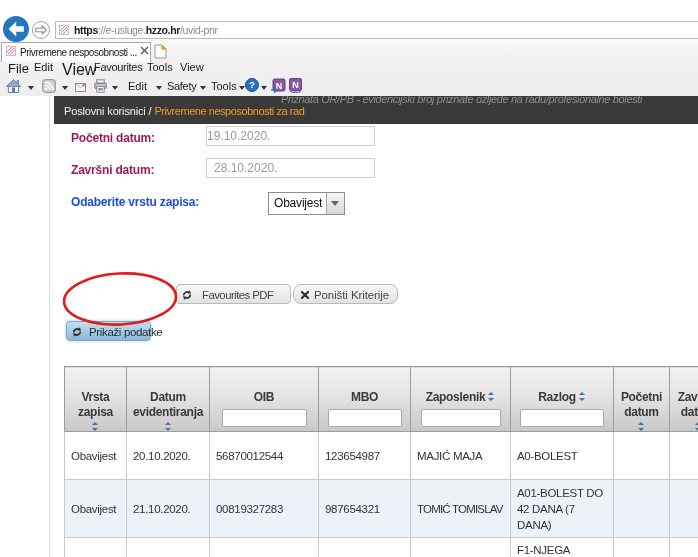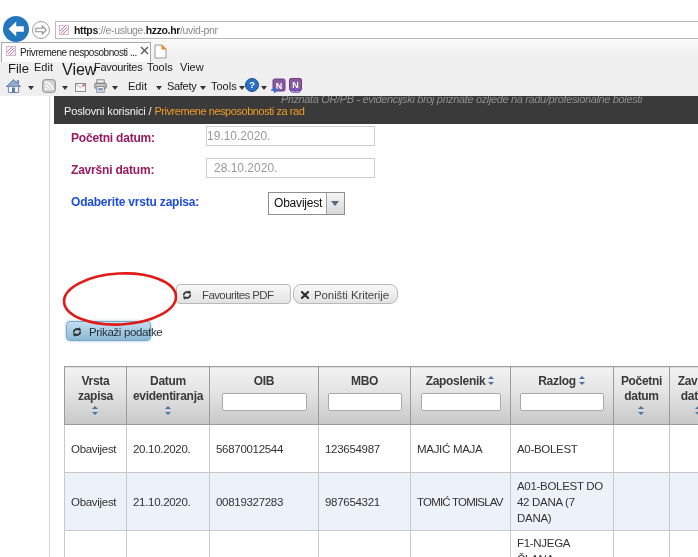--- a/index.html
+++ b/index.html
@@ -205,21 +205,21 @@
         <td></td>
         <td></td>
         <td></td>
         <td style="vertical-align:top;padding-top:4px;">F1-NJEGA<br>ČLANA<br>OBITELJI</td>
         <td></td>
         <td></td>
     </tr>
   </tbody>
 </table>
 <style>
-  th.h { border:1px solid #9b9b9b; background:linear-gradient(#f2f2f2,#e3e3e3 45%,#c8c8c8); font-size:12px; letter-spacing:-0.3px; font-weight:bold; color:#3a3a3a; text-align:center; vertical-align:top; padding-top:7px; line-height:15px; }
+  th.h { border:1px solid #9b9b9b; background:linear-gradient(#f2f2f2,#e3e3e3 45%,#c8c8c8); font-size:12px; letter-spacing:-0.3px; font-weight:bold; color:#3a3a3a; text-align:center; vertical-align:top; padding-top:23px; line-height:15px; }
   input.flt { height:18px; border:1px solid #aaa; border-radius:2px; margin-top:4px; background:#fff; }
   td { border:1px solid #c9c9c9; padding-left:6px; vertical-align:middle; line-height:16px; font-size:11.5px; letter-spacing:-0.3px; }
   .sic { width:7px; height:9px; margin:2px auto 0; position:relative; }
   .sic:before, .sic:after { content:""; position:absolute; left:0; border-left:3.5px solid transparent; border-right:3.5px solid transparent; }
   .sic:before { top:0; border-bottom:3.5px solid #44739e; }
   .sic:after { bottom:0; border-top:3.5px solid #44739e; }
   .sis { display:inline-block; width:7px; height:9px; position:relative; top:0px; }
   .sis:before, .sis:after { content:""; position:absolute; left:0; border-left:3.5px solid transparent; border-right:3.5px solid transparent; }
   .sis:before { top:0; border-bottom:3.5px solid #44739e; }
   .sis:after { bottom:0; border-top:3.5px solid #44739e; }

